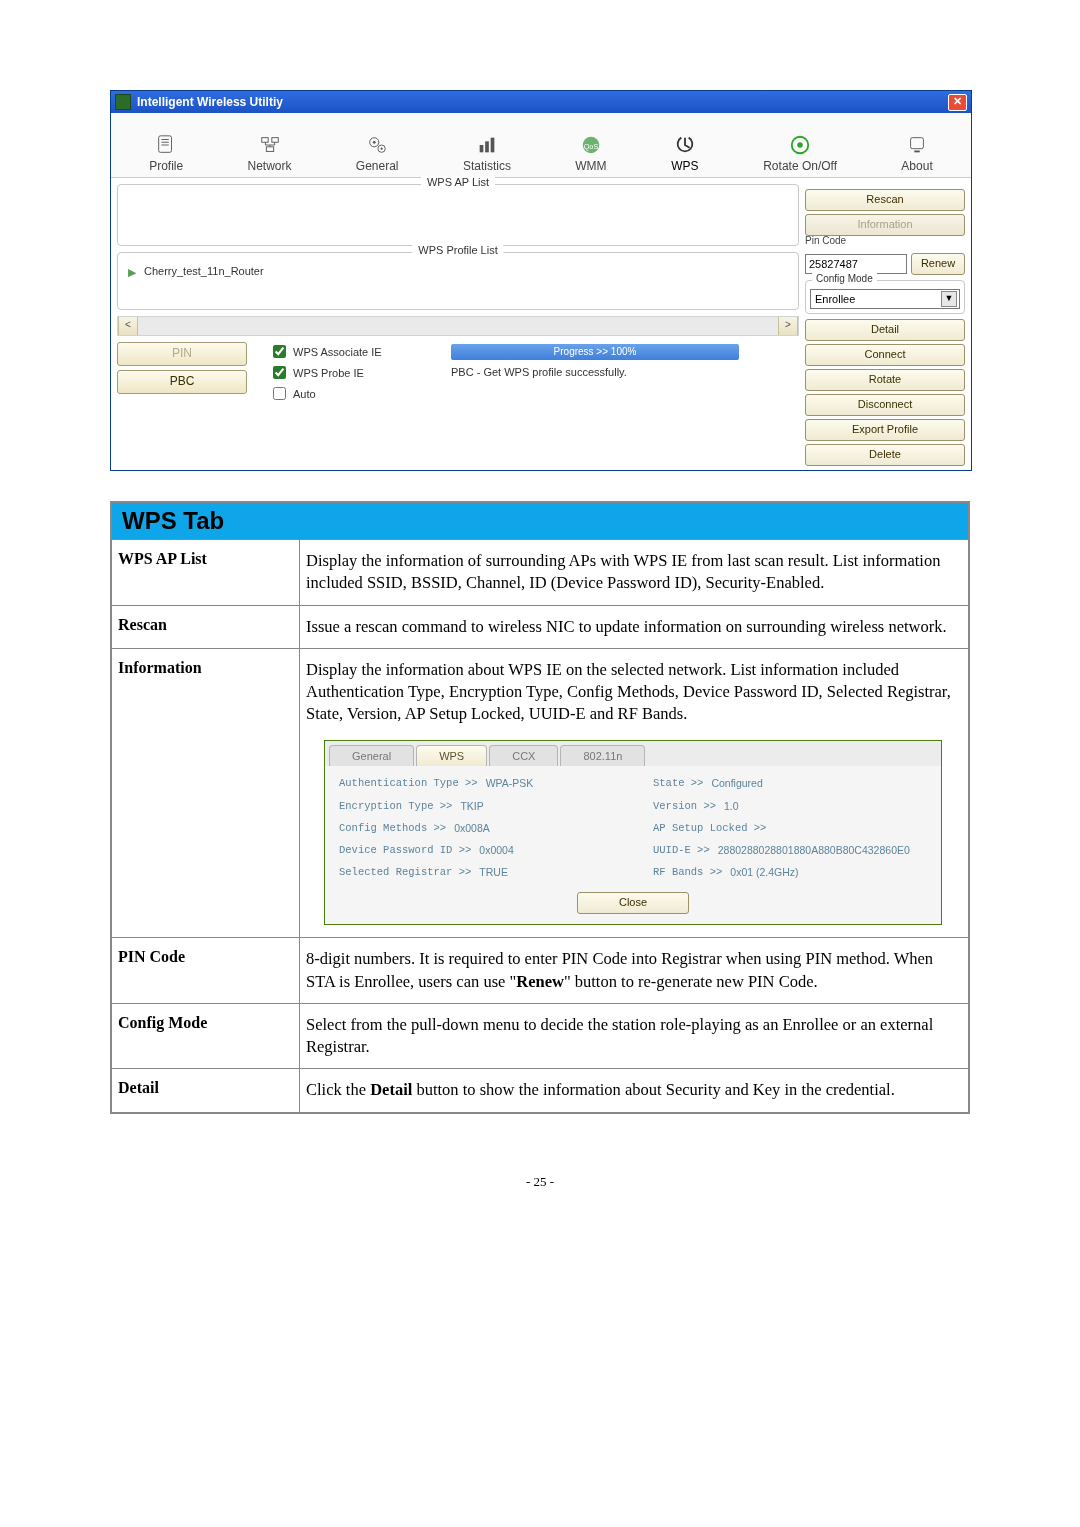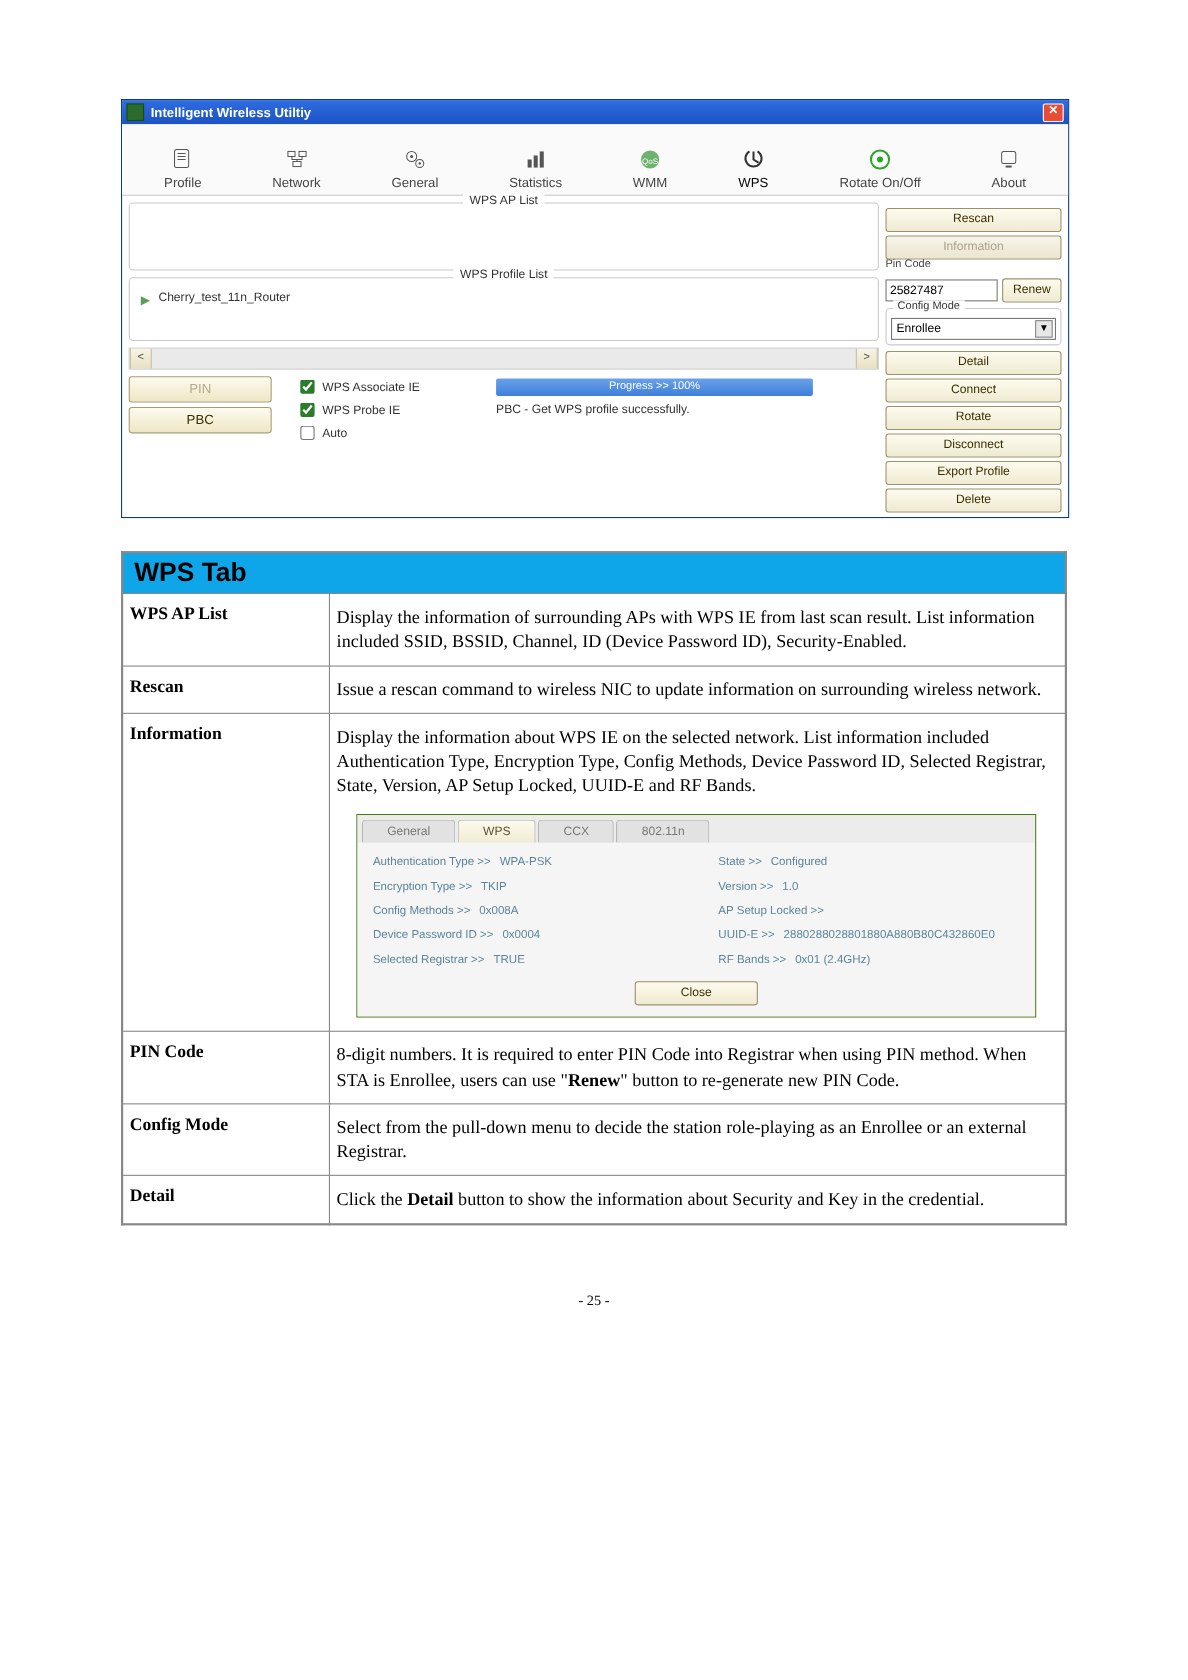--- a/index.html
+++ b/index.html
@@ -324,21 +324,21 @@
   }
   .subgrid {
     display: grid;
     grid-template-columns: 1fr 1fr;
     column-gap: 40px;
     row-gap: 8px;
     font-size: 10.5px;
     color: #557d95;
   }
   .subgrid .pair { display: flex; gap: 8px; white-space: nowrap; }
-  .subgrid .k { color: #5c849c; }
+  .subgrid .k { color: #5c849c; font-family: Liberation Mono, monospace; }
   .subgrid .v { color: #5c849c; }
   .subclose {
     text-align: center;
     padding: 10px 0 6px 0;
   }
   .subclose .mini-btn { display: inline-block; width: 110px; }
   .pagenum {
     text-align: center;
     font-family: "Times New Roman", serif;
     font-size: 13px;

